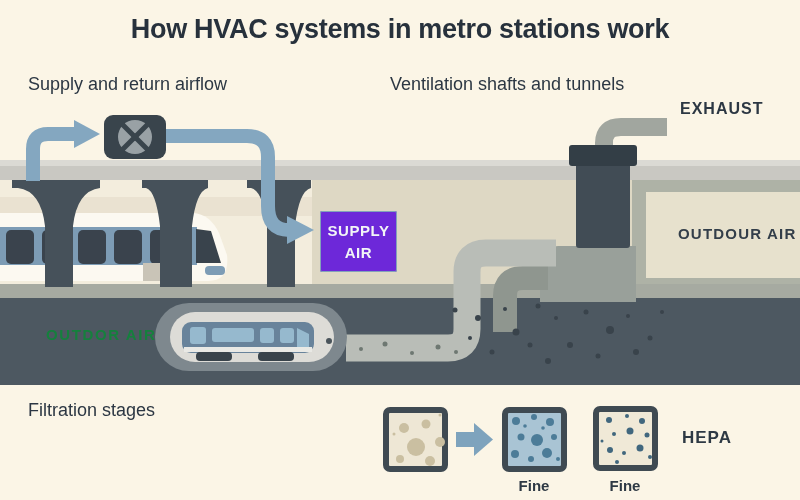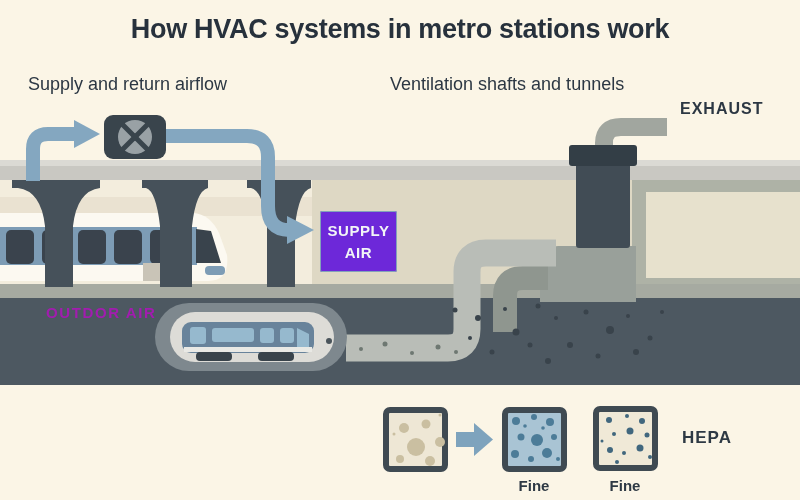--- a/index.html
+++ b/index.html
@@ -9,21 +9,21 @@
   .txt{position:absolute;color:#2c3743;white-space:nowrap;}
   .title{left:0;right:0;top:14px;text-align:center;font-size:27px;font-weight:700;
          color:#27313c;letter-spacing:-0.3px;}
   .section-label{font-size:18px;font-weight:500;}
   .supply-box{position:absolute;left:320px;top:211px;width:77px;height:61px;background:#6d28d9;
               display:flex;flex-direction:column;align-items:center;justify-content:center;
               color:#f2f5f6;font-size:15px;font-weight:700;letter-spacing:.6px;line-height:1.45;
               border-radius:2px;box-shadow:inset 0 0 0 1px #83a2ba;}
   .exhaust-label{left:680px;top:100px;font-size:16px;font-weight:700;letter-spacing:1px;}
   .outdoor-panel-label{left:678px;top:225px;font-size:15px;font-weight:600;letter-spacing:1.2px;color:#333e49;}
-  .tunnel-label{left:46px;top:304px;font-size:15px;font-weight:600;letter-spacing:1.6px;color:#a21caf;}
+  .tunnel-label{left:46px;top:326px;font-size:15px;font-weight:600;letter-spacing:1.6px;color:#15803d;}
   .filtration-heading{left:28px;top:400px;}
   .fine-label{top:477px;width:62px;text-align:center;font-size:15px;font-weight:600;color:#2e3944;}
   .fine-1{left:503px;}
   .fine-2{left:594px;}
   .hepa-label{left:682px;top:428px;font-size:17px;font-weight:700;letter-spacing:1px;color:#2e3944;text-align:right;}
 </style>
 </head>
 <body>
 
 <div class="stage">
@@ -206,21 +206,23 @@
   <div class="txt section-label" style="left:28px;top:74px;">Supply and return airflow</div>
   <div class="txt section-label" style="left:390px;top:74px;">Ventilation shafts and tunnels</div>
 
   <div class="supply-box">
     <span>SUPPLY</span>
     <span>AIR</span>
   </div>
 
   <div class="txt exhaust-label">EXHAUST</div>
 
+  <div class="txt outdoor-panel-label">OUTDOUR AIR</div>
 
   <div class="txt tunnel-label">OUTDOR AIR</div>
 
+  <div class="txt section-label filtration-heading">Filtration stages</div>
 
   <div class="txt fine-label fine-1">Fine</div>
   <div class="txt fine-label fine-2">Fine</div>
 
   <div class="txt hepa-label">HEPA</div>
 </div>
 
 </body></html>

